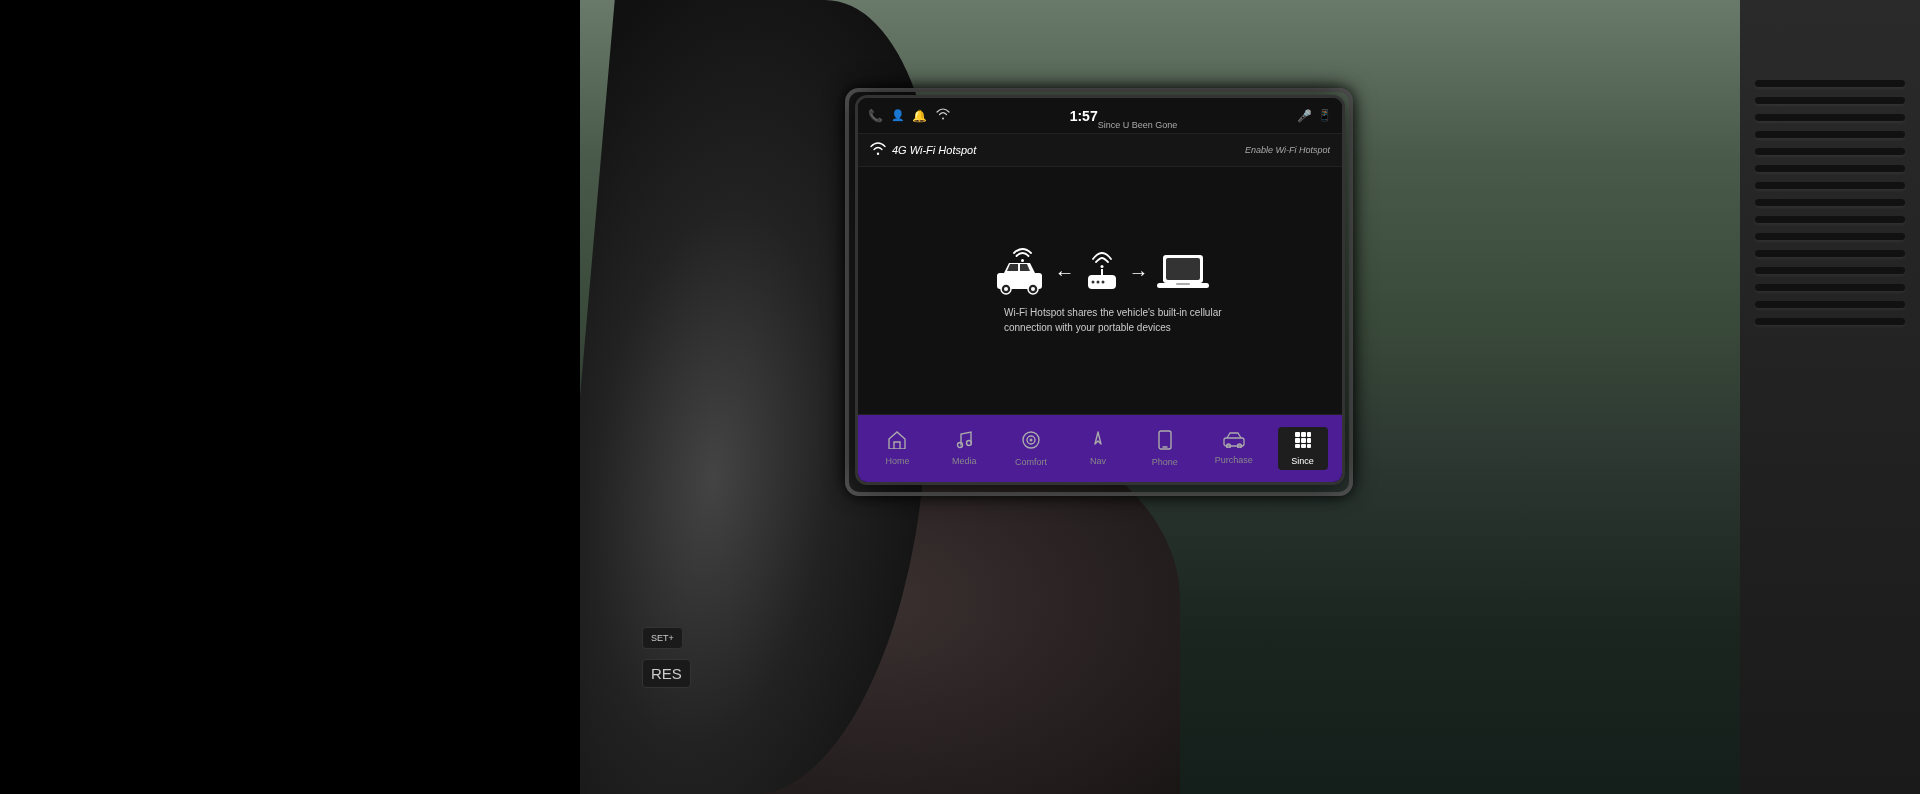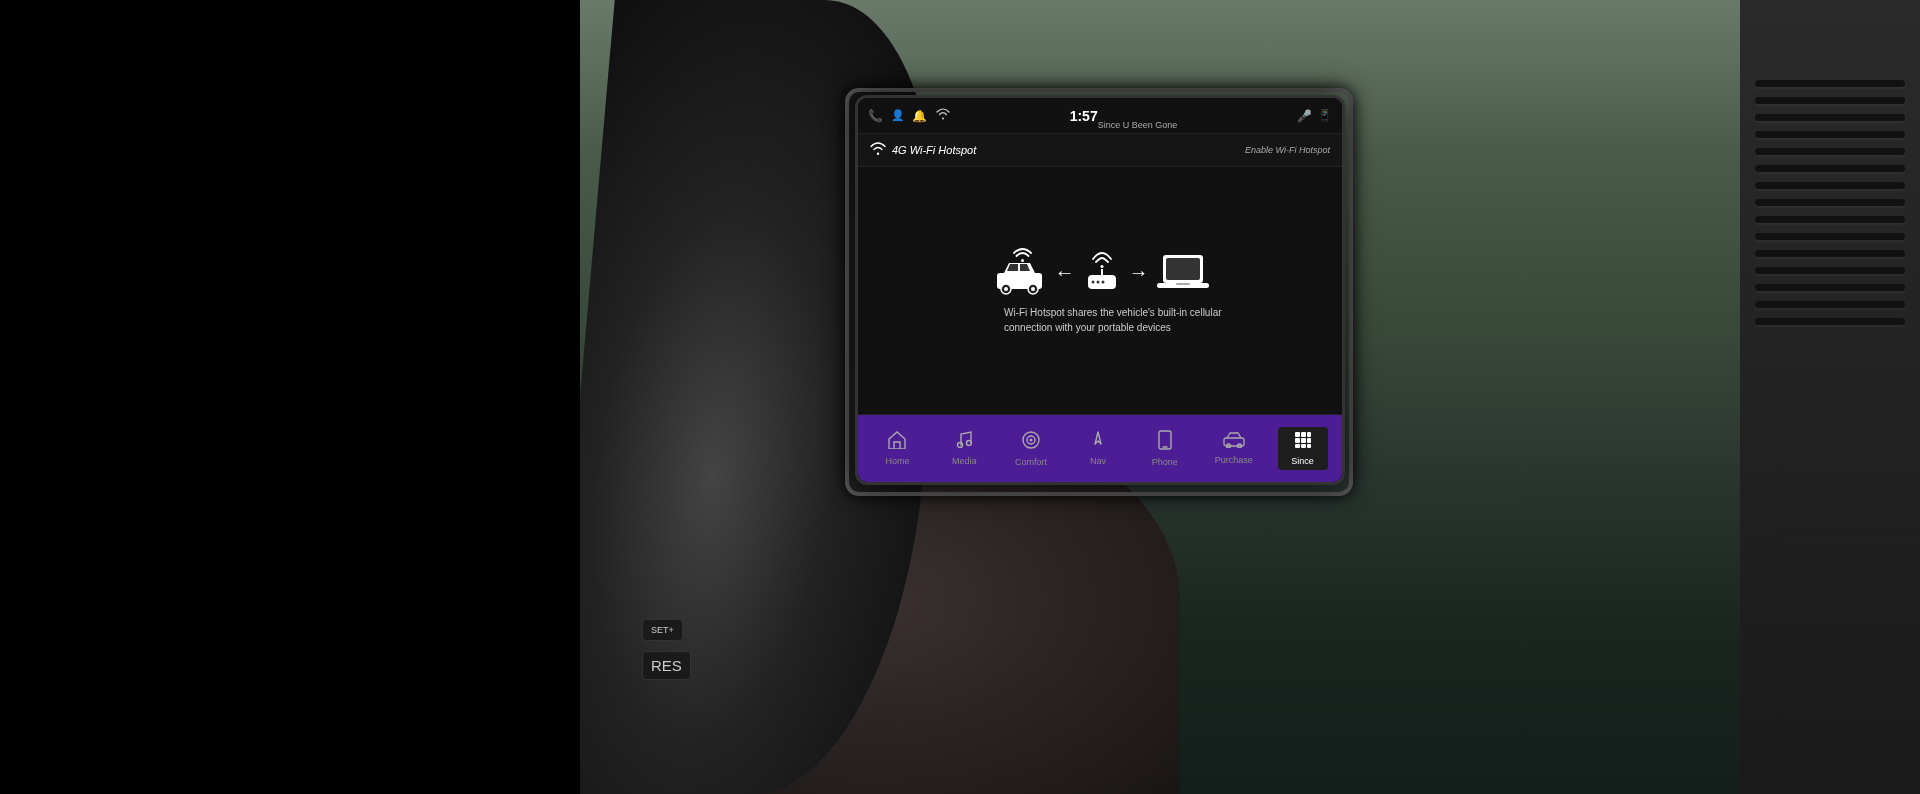--- a/index.html
+++ b/index.html
@@ -548,21 +548,21 @@
               </svg>
             </span>
             <span class="nav-label" style="color:#fff;">Since</span>
           </div>
         </div>
 
       </div>
     </div>
   </div>
 
-  <div style="position:absolute; bottom:112px; left:640px; z-index:9; display:flex; flex-direction:column; gap:6px;">
+  <div style="position:absolute; bottom:104px; left:640px; z-index:9; display:flex; flex-direction:column; gap:6px;">
     <div style="display:flex; gap:6px;">
       <div class="cluster-btn" style="background:#1a1a1a; border:1px solid #333; border-radius:4px; color:#ccc; font-size:9px; padding:5px 8px; cursor:pointer;">SET+</div>
     </div>
     <div style="display:flex; gap:6px;">
       <div class="cluster-btn" style="background:#1a1a1a; border:1px solid #333; border-radius:4px; color:#ccc; font-size:15px; padding:5px 8px; cursor:pointer;">RES</div>
     </div>
   </div>
 
 </div>
 

